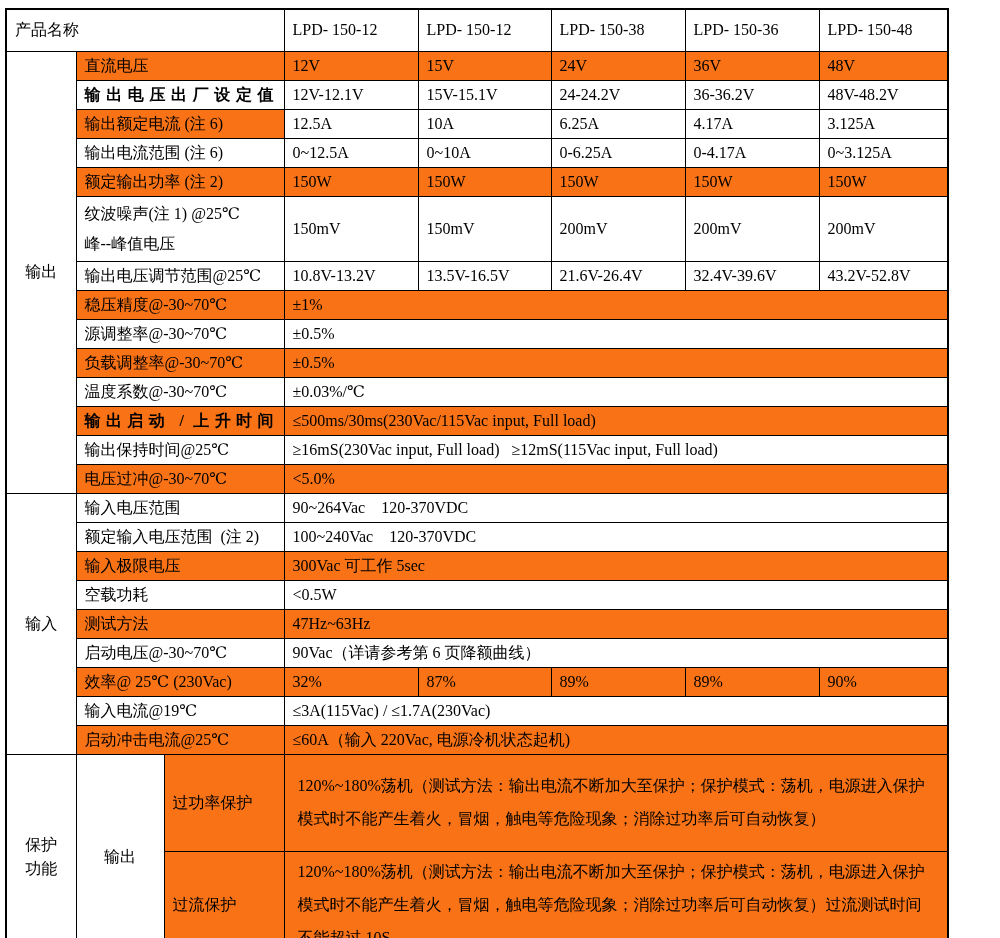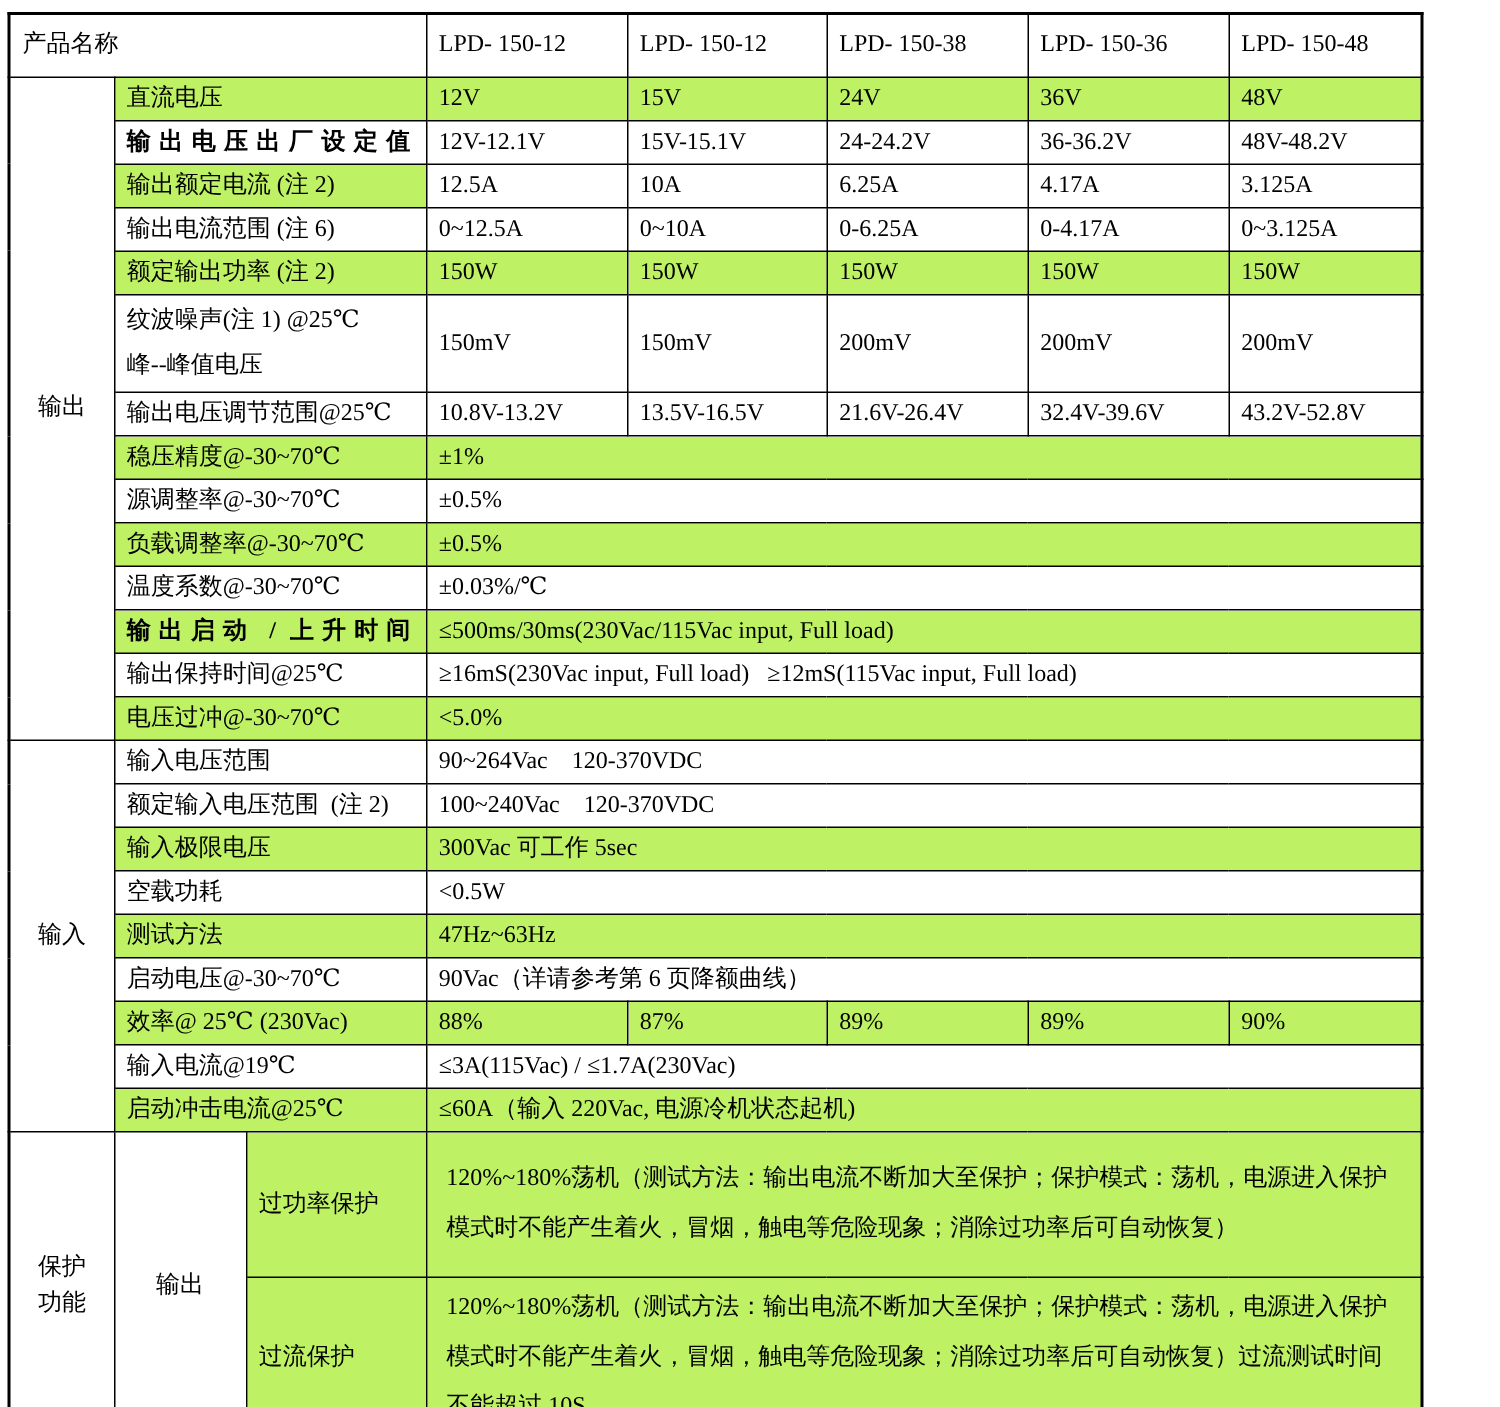--- a/index.html
+++ b/index.html
@@ -14,21 +14,21 @@
     border:2px solid #000;
   }
   td{
     border:1px solid #000;
     font-size:16px;line-height:1.25;
     padding:2px 6px 2px 8px;
     vertical-align:middle;
     overflow:hidden;
     word-break:break-all;
   }
-  .shaded{background:#bef264;}
+  .shaded{background:#f97316;}
   .section-cell{
     text-align:center;padding:0;white-space:pre-line;line-height:1.5;
   }
   .center{text-align:center;padding:0;}
   .justify{
     text-align:justify;text-align-last:justify;text-justify:inter-character;
     padding-right:10px;
     font-weight:bold;
   }
   .preline{white-space:pre-line;line-height:1.9;margin-left:15px;}
@@ -77,21 +77,21 @@
   </tr>
   <tr class="std">
     <td colspan="2" class="justify">输出电压出厂设定值</td>
     <td>12V-12.1V</td>
     <td>15V-15.1V</td>
     <td>24-24.2V</td>
     <td>36-36.2V</td>
     <td>48V-48.2V</td>
   </tr>
   <tr class="std">
-    <td colspan="2" class="shaded">输出额定电流 (注 2)</td>
+    <td colspan="2" class="shaded">输出额定电流 (注 6)</td>
     <td>12.5A</td>
     <td>10A</td>
     <td>6.25A</td>
     <td>4.17A</td>
     <td>3.125A</td>
   </tr>
   <tr class="std">
     <td colspan="2">输出电流范围 (注 6)</td>
     <td>0~12.5A</td>
     <td>0~10A</td>
@@ -173,21 +173,21 @@
   <tr class="std">
     <td colspan="2" class="shaded">测试方法</td>
     <td colspan="5" class="shaded">47Hz~63Hz</td>
   </tr>
   <tr class="std">
     <td colspan="2">启动电压@-30~70℃</td>
     <td colspan="5">90Vac（详请参考第 6 页降额曲线）</td>
   </tr>
   <tr class="std">
     <td colspan="2" class="shaded">效率@ 25℃ (230Vac)</td>
-    <td class="shaded">88%</td>
+    <td class="shaded">32%</td>
     <td class="shaded">87%</td>
     <td class="shaded">89%</td>
     <td class="shaded">89%</td>
     <td class="shaded">90%</td>
   </tr>
   <tr class="std">
     <td colspan="2">输入电流@19℃</td>
     <td colspan="5">≤3A(115Vac) / ≤1.7A(230Vac)</td>
   </tr>
   <tr class="std">

